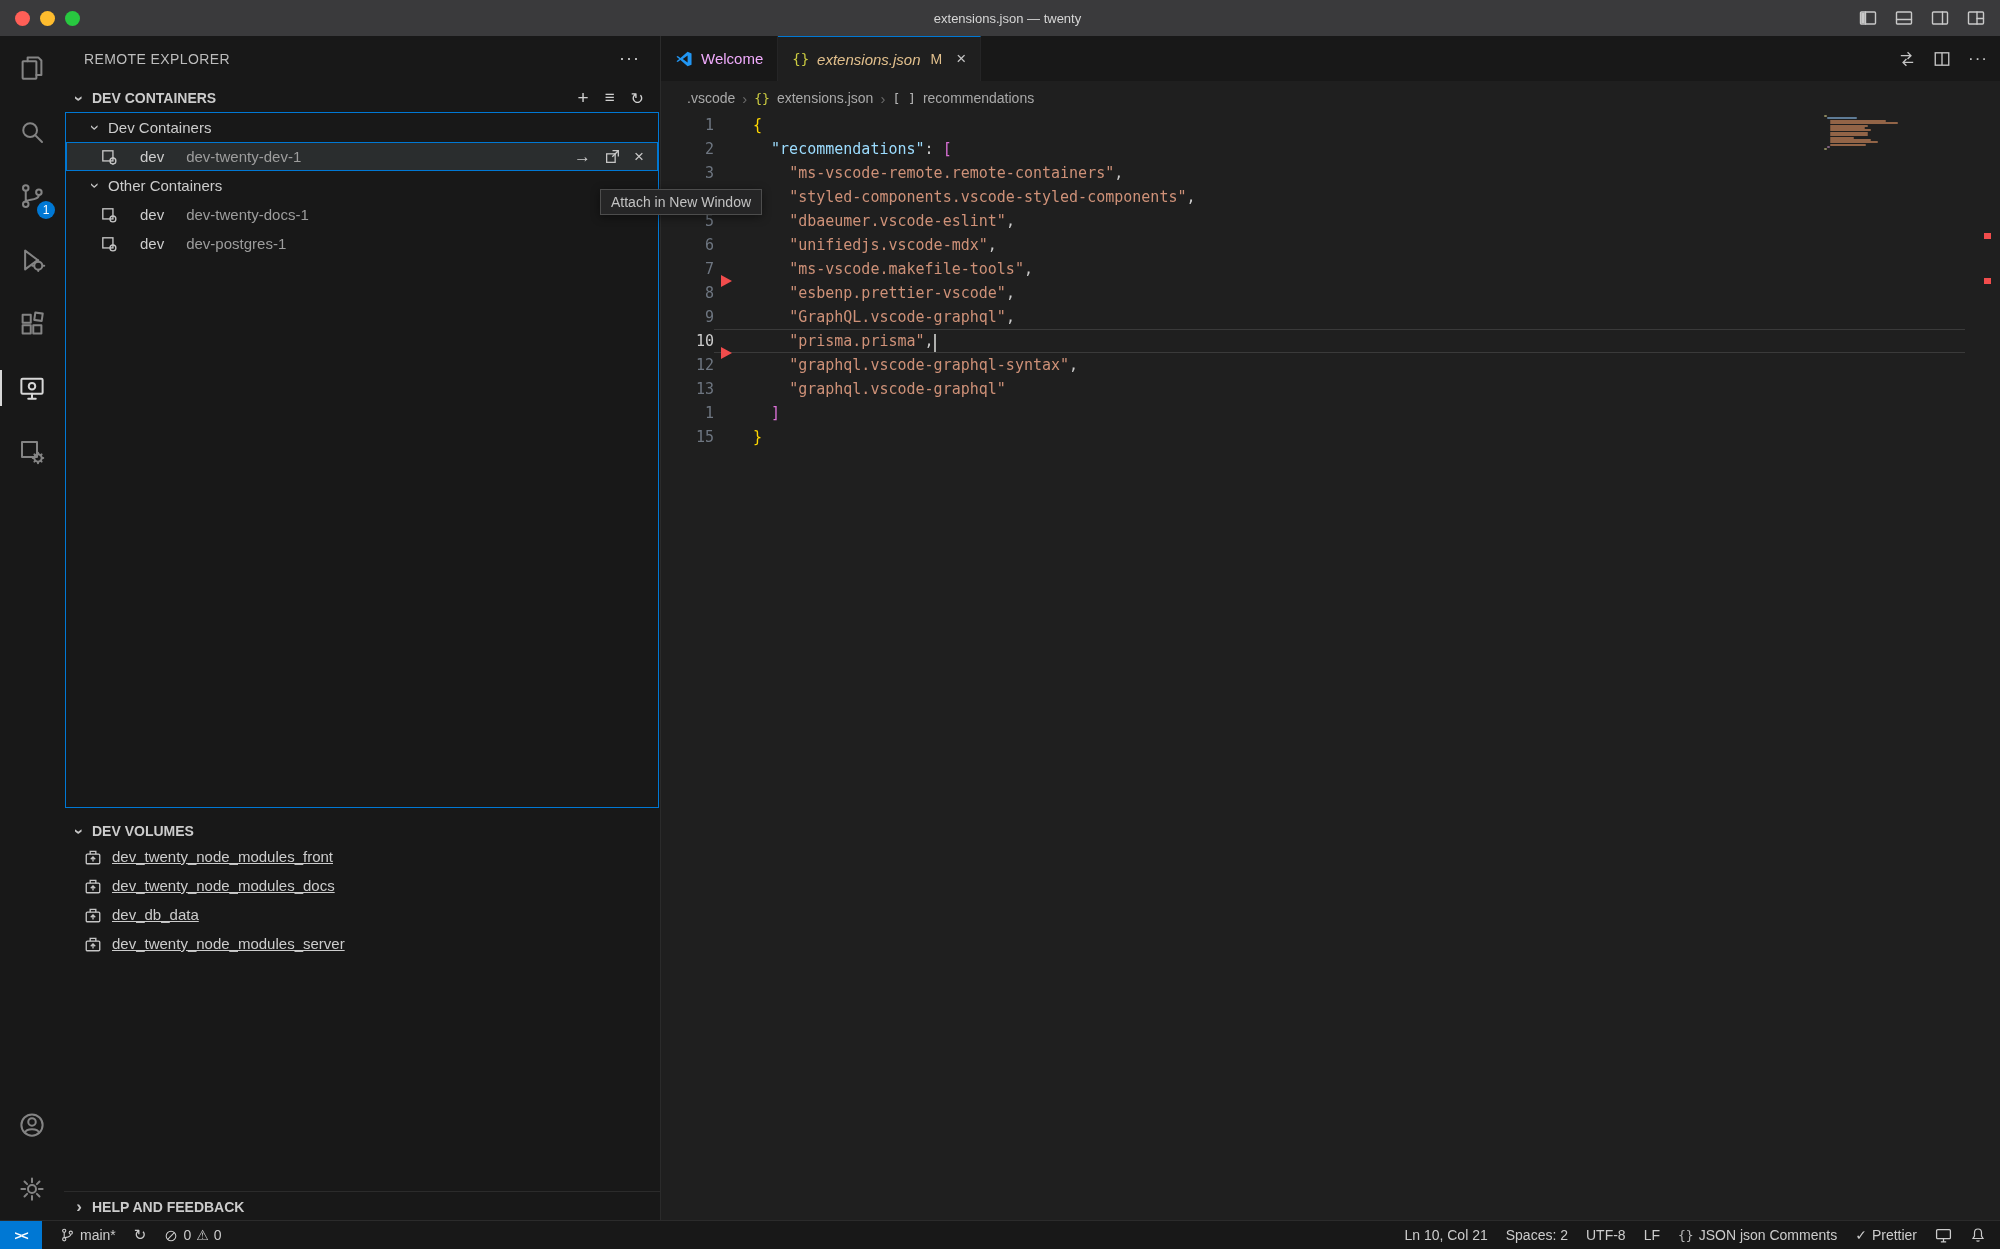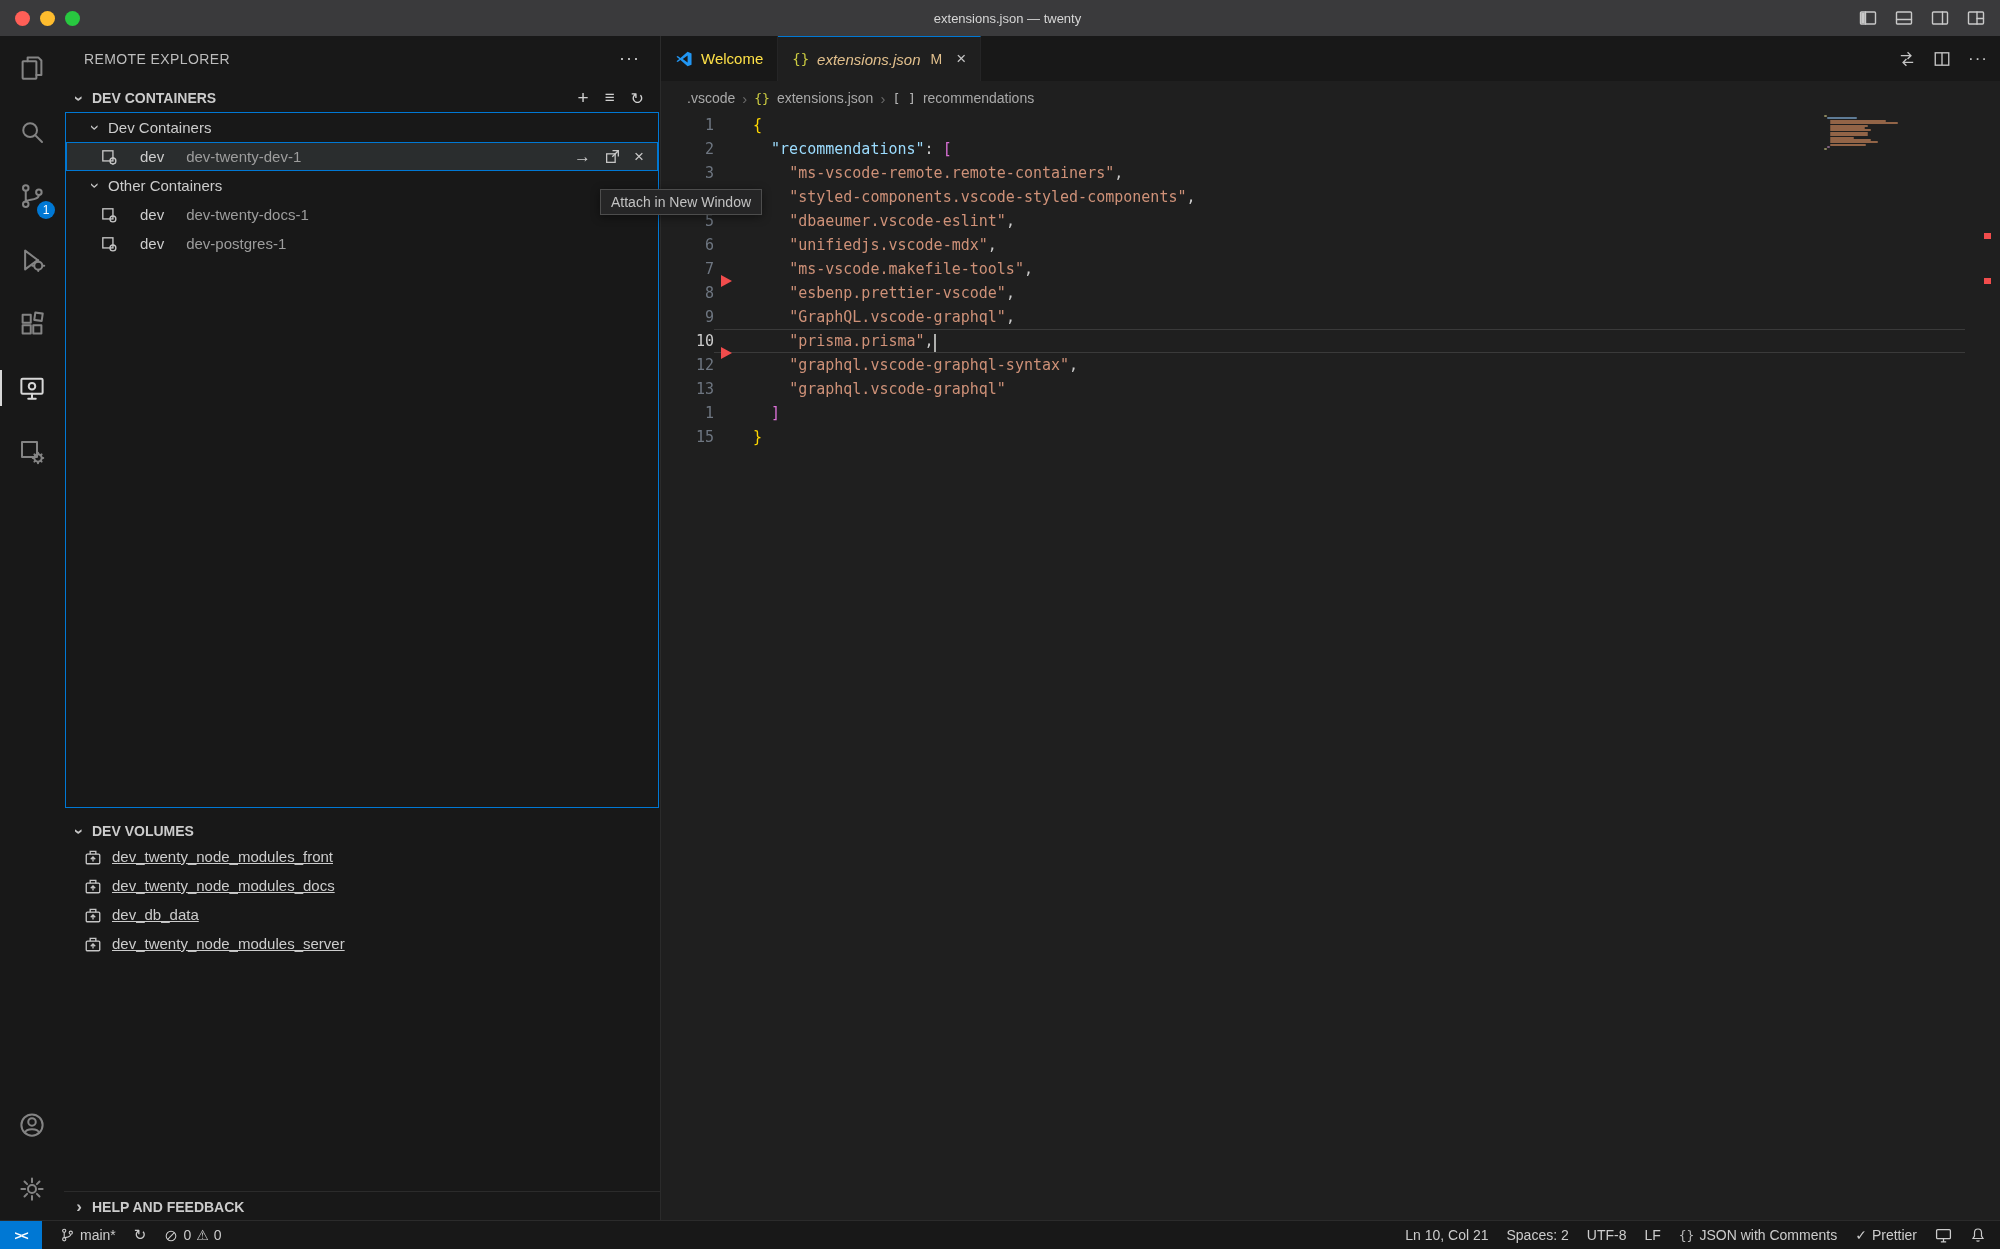--- a/index.html
+++ b/index.html
@@ -62,21 +62,21 @@
                padding-left:8px;font-size:14px;font-weight:bold;border-top:1px solid #2b2b2b;cursor:pointer;}
 
   
   .tooltip{position:absolute;left:600px;top:189px;z-index:99;background:#252526;border:1px solid #4d4d4d;
            color:#c2c2c2;font-size:14px;padding:4px 10px;box-shadow:0 2px 10px rgba(0,0,0,.45);}
 
   
   .editor{position:absolute;left:661px;top:36px;right:0;bottom:28px;background:#1f1f1f;overflow:hidden;}
   .tabbar{position:absolute;top:0;left:0;right:0;height:45px;background:#181818;display:flex;}
   .tab{height:45px;display:flex;align-items:center;gap:8px;padding:0 14px;font-size:15px;
-       border-right:1px solid #252526;color:#fde047;cursor:pointer;box-sizing:border-box;}
+       border-right:1px solid #252526;color:#f0abfc;cursor:pointer;box-sizing:border-box;}
   .tab.active{background:#1f1f1f;color:#cccccc;border-top:1px solid transparent;}
   .tab .json-ic{font-family:"DejaVu Sans Mono",monospace;font-size:14px;color:#cbcb41;}
   .tab .fname{font-style:italic;}
   .tab .gitm{font-size:14px;margin-left:2px;}
   .tab .tclose{font-size:17px;color:#c5c5c5;margin-left:6px;cursor:pointer;}
   .editor-actions{position:absolute;right:12px;top:0;height:45px;display:flex;align-items:center;gap:17px;
                   color:#c5c5c5;}
   .editor-actions .txt-ic{font-size:17px;cursor:pointer;letter-spacing:1px;}
   .breadcrumbs{position:absolute;top:45px;left:0;right:0;height:34px;display:flex;align-items:center;
                gap:7px;padding-left:26px;font-size:14px;color:#a9a9a9;}
@@ -490,21 +490,21 @@
         <span>Spaces: 2</span>
       </div>
       <div class="sb-item">
         <span>UTF-8</span>
       </div>
       <div class="sb-item">
         <span>LF</span>
       </div>
       <div class="sb-item">
         <span class="bc-ic gray">{}</span>
-        <span>JSON with Comments</span>
+        <span>JSON json Comments</span>
       </div>
       <div class="sb-item">
         <span class="check-glyph">✓</span>
         <span>Prettier</span>
       </div>
       <div class="sb-item">
         <svg width="17" height="15" viewBox="0 0 16 14">
             <g fill="none" stroke="#cccccc" stroke-width="1.2">
               <rect x="1.5" y="1.5" width="13" height="8.5" rx="1"></rect>
               <path d="M5.5 13 h5 M8 10 v3"></path>

